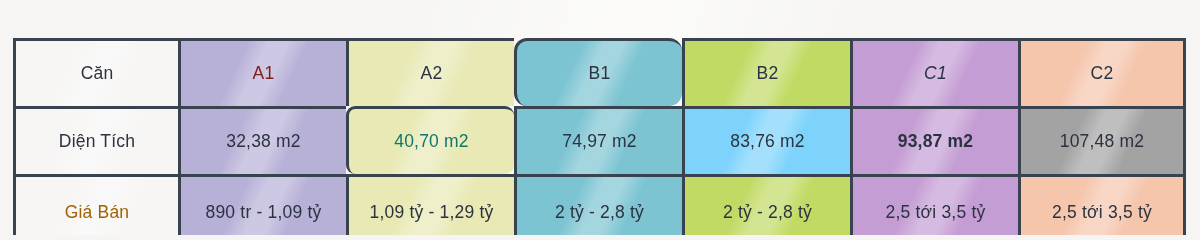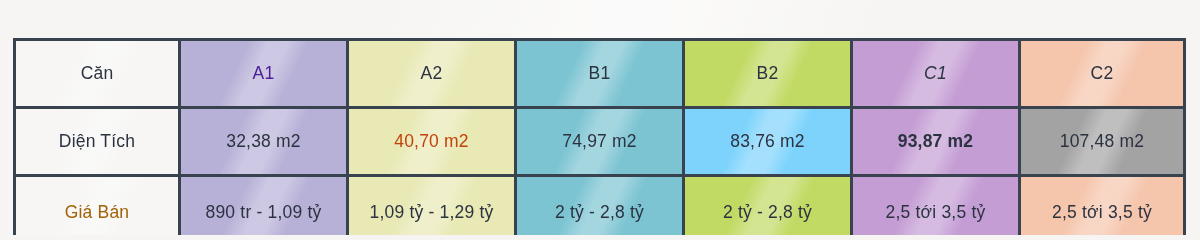--- a/index.html
+++ b/index.html
@@ -114,27 +114,27 @@
         <col class="c-unit">
       <col class="c-unit">
         <col class="c-unit">
         <col class="c-unit">
     </colgroup>
     <tbody>
       <tr class="row-head">
         <td class="label-cell" style="background: rgb(247, 246, 245); border-color: rgb(57, 67, 79); color: rgb(44, 51, 64);">
           <span class="cell-text">Căn</span>
         </td>
-        <td style="background: rgb(183, 176, 215); border-color: rgb(57, 67, 79); color: #4c1d95;">
+        <td style="background: rgb(183, 176, 215); border-color: rgb(57, 67, 79); color: #7f1d1d;">
           <span class="cell-text">A1</span>
         </td>
         <td style="background: rgb(232, 233, 180); border-color: rgb(57, 67, 79); color: rgb(44, 51, 64);">
           <span class="cell-text">A2</span>
         </td>
-        <td style="background: rgb(124, 196, 210); border-color: rgb(57, 67, 79); color: rgb(44, 51, 64);">
+        <td style="background: rgb(124, 196, 210); border-color: rgb(57, 67, 79); color: rgb(44, 51, 64); border-radius: 13px;">
           <span class="cell-text">B1</span>
         </td>
         <td style="background: rgb(193, 218, 99); border-color: rgb(57, 67, 79); color: rgb(44, 51, 64);">
           <span class="cell-text">B2</span>
         </td>
         <td style="background: rgb(196, 157, 212); border-color: rgb(57, 67, 79); color: rgb(44, 51, 64); font-style: italic;">
           <span class="cell-text">C1</span>
         </td>
         <td style="background: rgb(245, 197, 172); border-color: rgb(57, 67, 79); color: rgb(44, 51, 64);">
           <span class="cell-text">C2</span>
@@ -142,21 +142,21 @@
       </tr>
 
 
       <tr>
         <td class="label-cell" style="background: rgb(247, 246, 245); border-color: rgb(57, 67, 79); color: rgb(44, 51, 64);">
           <span class="cell-text">Diện Tích</span>
         </td>
         <td style="background: rgb(183, 176, 215); border-color: rgb(57, 67, 79); color: rgb(44, 51, 64);">
           <span class="cell-text">32,38 m2</span>
         </td>
-        <td style="background: rgb(232, 233, 180); border-color: rgb(57, 67, 79); color: #c2410c;">
+        <td style="background: rgb(232, 233, 180); border-color: rgb(57, 67, 79); color: #0f766e; border-radius: 9px;">
           <span class="cell-text">40,70 m2</span>
         </td>
         <td style="background: rgb(124, 196, 210); border-color: rgb(57, 67, 79); color: rgb(44, 51, 64);">
           <span class="cell-text">74,97 m2</span>
         </td>
         <td style="background: #7dd3fc; border-color: rgb(57, 67, 79); color: rgb(44, 51, 64);">
           <span class="cell-text">83,76 m2</span>
         </td>
         <td style="background: rgb(196, 157, 212); border-color: rgb(57, 67, 79); color: rgb(44, 51, 64); font-weight: bold;">
           <span class="cell-text">93,87 m2</span>

